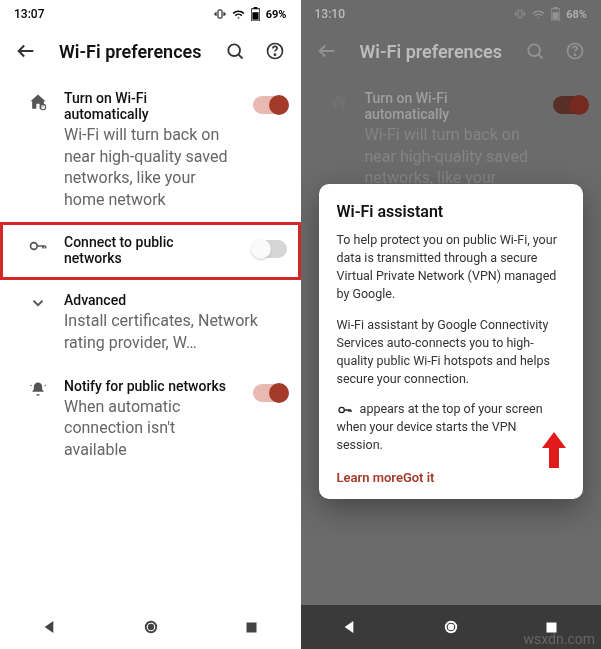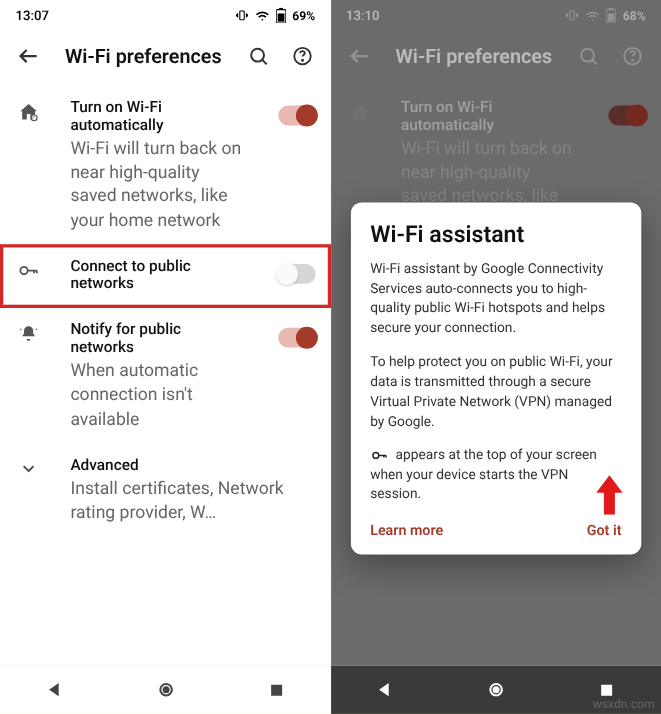--- a/index.html
+++ b/index.html
@@ -1,54 +1,54 @@
 <!DOCTYPE html>
 <html><head>
 <meta charset="utf-8">
 <style>
   * { box-sizing: border-box; margin: 0; padding: 0; }
   body { font-family: Roboto, -apple-system, Helvetica, Arial, sans-serif; background: #eee; }
   .stage { display: flex; width: 601px; height: 649px; }
-  .phone { position: relative; flex: 1; background: #fde047; display: flex; flex-direction: column; overflow: hidden; }
+  .phone { position: relative; flex: 1; background: #fef9c3; display: flex; flex-direction: column; overflow: hidden; }
   .phone.dimmed .surface { background: #6b6b6b; }
   .phone.dimmed .surface * { filter: brightness(0.92); }
   .surface { position: relative; flex: 1; background: #fff; display: flex; flex-direction: column; }
   .statusbar { display: flex; align-items: center; height: 28px; padding: 0 14px; font-size: 12px; font-weight: 500; }
   .sb-time { flex: 0 0 auto; }
   .sb-spacer { flex: 1; }
   .sb-icons { display: flex; align-items: center; gap: 6px; font-size: 11px; }
   .sb-batt { font-size: 11px; font-weight: 700; }
   .header { display: flex; align-items: center; gap: 16px; height: 46px; padding: 0 14px; }
   .header .title { font-size: 18px; font-weight: 600; flex: 1; color: #111; text-align: center; }
   .icon-btn { width: 24px; height: 24px; display: flex; align-items: center; justify-content: center; color: #333; }
   .list { flex: 1; padding: 4px 0; }
-  .row { display: flex; align-items: flex-start; gap: 26px; padding: 12px 14px 12px 14px; position: relative; }
+  .row { display: flex; align-items: flex-start; gap: 14px; padding: 12px 14px 12px 26px; position: relative; }
   .row .lead { width: 24px; display: flex; justify-content: center; padding-top: 2px; color: #555; }
   .row .body { flex: 1; min-width: 0; }
   .row .ttl { font-size: 14px; font-weight: 500; color: #111; margin-bottom: 2px; }
   .row .sub { font-size: 16px; color: #666; line-height: 1.35; }
   .row .trail { width: 40px; display: flex; align-items: center; justify-content: flex-end; padding-top: 6px; }
   .toggle { width: 34px; height: 18px; border-radius: 10px; position: relative; }
   .toggle::after { content: ""; position: absolute; width: 20px; height: 20px; border-radius: 50%; top: -1px; }
   .toggle.on { background: #e7b9b0; }
   .toggle.on::after { right: -2px; background: #a43a2a; }
   .toggle.off { background: #d6d6d6; }
   .toggle.off::after { left: -2px; background: #fafafa; box-shadow: 0 1px 2px rgba(0,0,0,.2); }
   .highlight { outline: 3px solid #d22828; outline-offset: -3px; }
   .navbar { height: 44px; display: flex; align-items: center; justify-content: space-around; background: #fff; }
   .phone.dimmed .navbar { background: #3a3a3a; }
   .phone.dimmed .navbar .nav-icon { color: #fff; }
   .nav-icon { color: #444; }
-  .watermark { position: absolute; right: 6px; bottom: 2px; font-size: 11px; color: #666; }
+  .watermark { position: absolute; right: 6px; bottom: 2px; font-size: 14px; color: #666; }
 
   .dialog { position: absolute; left: 18px; right: 18px; top: 184px; background: #fff; border-radius: 10px; padding: 18px 18px 14px 18px; box-shadow: 0 10px 30px rgba(0,0,0,.35); z-index: 5; }
-  .dialog h3 { font-size: 21px; font-weight: 600; margin-bottom: 10px; color: #111; }
+  .dialog h3 { font-size: 16px; font-weight: 600; margin-bottom: 10px; color: #111; }
   .dialog p { font-size: 12.5px; color: #333; line-height: 1.45; margin-bottom: 12px; }
   .dialog .inline-icon { display: inline-flex; vertical-align: middle; margin-right: 4px; }
-  .dialog .actions { display: flex; justify-content: space-between; align-items: center; margin-top: 16px; }
+  .dialog .actions { display: flex; align-items: center; margin-top: 16px; }
   .dialog .actions span { font-size: 13px; font-weight: 600; color: #a43a2a; }
   .arrow { position: absolute; width: 26px; height: 36px; right: 34px; top: 432px; z-index: 6; }
   .arrow svg { width: 100%; height: 100%; }
 
   svg { display: block; }
 </style>
 </head>
 <body>
 
 <div class="stage">
@@ -136,47 +136,47 @@
             <div class="ttl">Connect to public networks</div>
           </div>
           <div class="trail">
               <div class="toggle off"></div>
             </div>
         </div>
 
         <div class="row">
           <div class="lead">
               <span>
+                <svg width="18" height="18" viewBox="0 0 24 24" fill="none" stroke="currentColor" stroke-width="2.4">
+                  <path d="M6 9l6 6 6-6"></path>
+                </svg>
+              </span>
+            </div>
+          <div class="body">
+            <div class="ttl">Advanced</div>
+            <div class="sub">Install certificates, Network rating provider, W…</div>
+          </div>
+        </div>
+
+        <div class="row">
+          <div class="lead">
+              <span>
                 <svg width="20" height="20" viewBox="0 0 24 24" fill="currentColor">
                   <path d="M12 3a5 5 0 00-5 5v3l-2 3h14l-2-3V8a5 5 0 00-5-5zM10 17a2 2 0 004 0"></path>
                   <path d="M4 6l-1 1M20 6l1 1" stroke="currentColor" stroke-width="1.5"></path>
                 </svg>
               </span>
             </div>
           <div class="body">
             <div class="ttl">Notify for public networks</div>
             <div class="sub">When automatic connection isn't available</div>
           </div>
           <div class="trail">
               <div class="toggle on"></div>
             </div>
-        </div>
-
-        <div class="row">
-          <div class="lead">
-              <span>
-                <svg width="18" height="18" viewBox="0 0 24 24" fill="none" stroke="currentColor" stroke-width="2.4">
-                  <path d="M6 9l6 6 6-6"></path>
-                </svg>
-              </span>
-            </div>
-          <div class="body">
-            <div class="ttl">Advanced</div>
-            <div class="sub">Install certificates, Network rating provider, W…</div>
-          </div>
         </div>
       </div>
     </div>
     <div class="navbar">
       <span class="nav-icon">
           <svg width="16" height="16" viewBox="0 0 24 24" fill="currentColor">
             <path d="M17 3v18L4 12 17 3z"></path>
           </svg>
         </span>
       <span class="nav-icon">
@@ -271,22 +271,22 @@
             </div>
           <div class="body">
             <div class="ttl" style="color:#ddd">Connect to public networks</div>
           </div>
         </div>
       </div>
     </div>
 
     <div class="dialog">
       <h3>Wi-Fi assistant</h3>
+      <p>To help protect you on public Wi-Fi, your data is transmitted through a secure Virtual Private Network (VPN) managed by Google.</p>
       <p>Wi-Fi assistant by Google Connectivity Services auto-connects you to high-quality public Wi-Fi hotspots and helps secure your connection.</p>
-      <p>To help protect you on public Wi-Fi, your data is transmitted through a secure Virtual Private Network (VPN) managed by Google.</p>
       <p>
         <span class="inline-icon">
             <svg width="16" height="16" viewBox="0 0 24 24" fill="none" stroke="#222" stroke-width="2">
               <circle cx="7" cy="12" r="4"></circle>
               <path d="M11 12h10M18 12v3M21 12v3"></path>
             </svg>
           </span>
         <span>appears at the top of your screen when your device starts the VPN session.</span>
       </p>
       <div class="actions">

